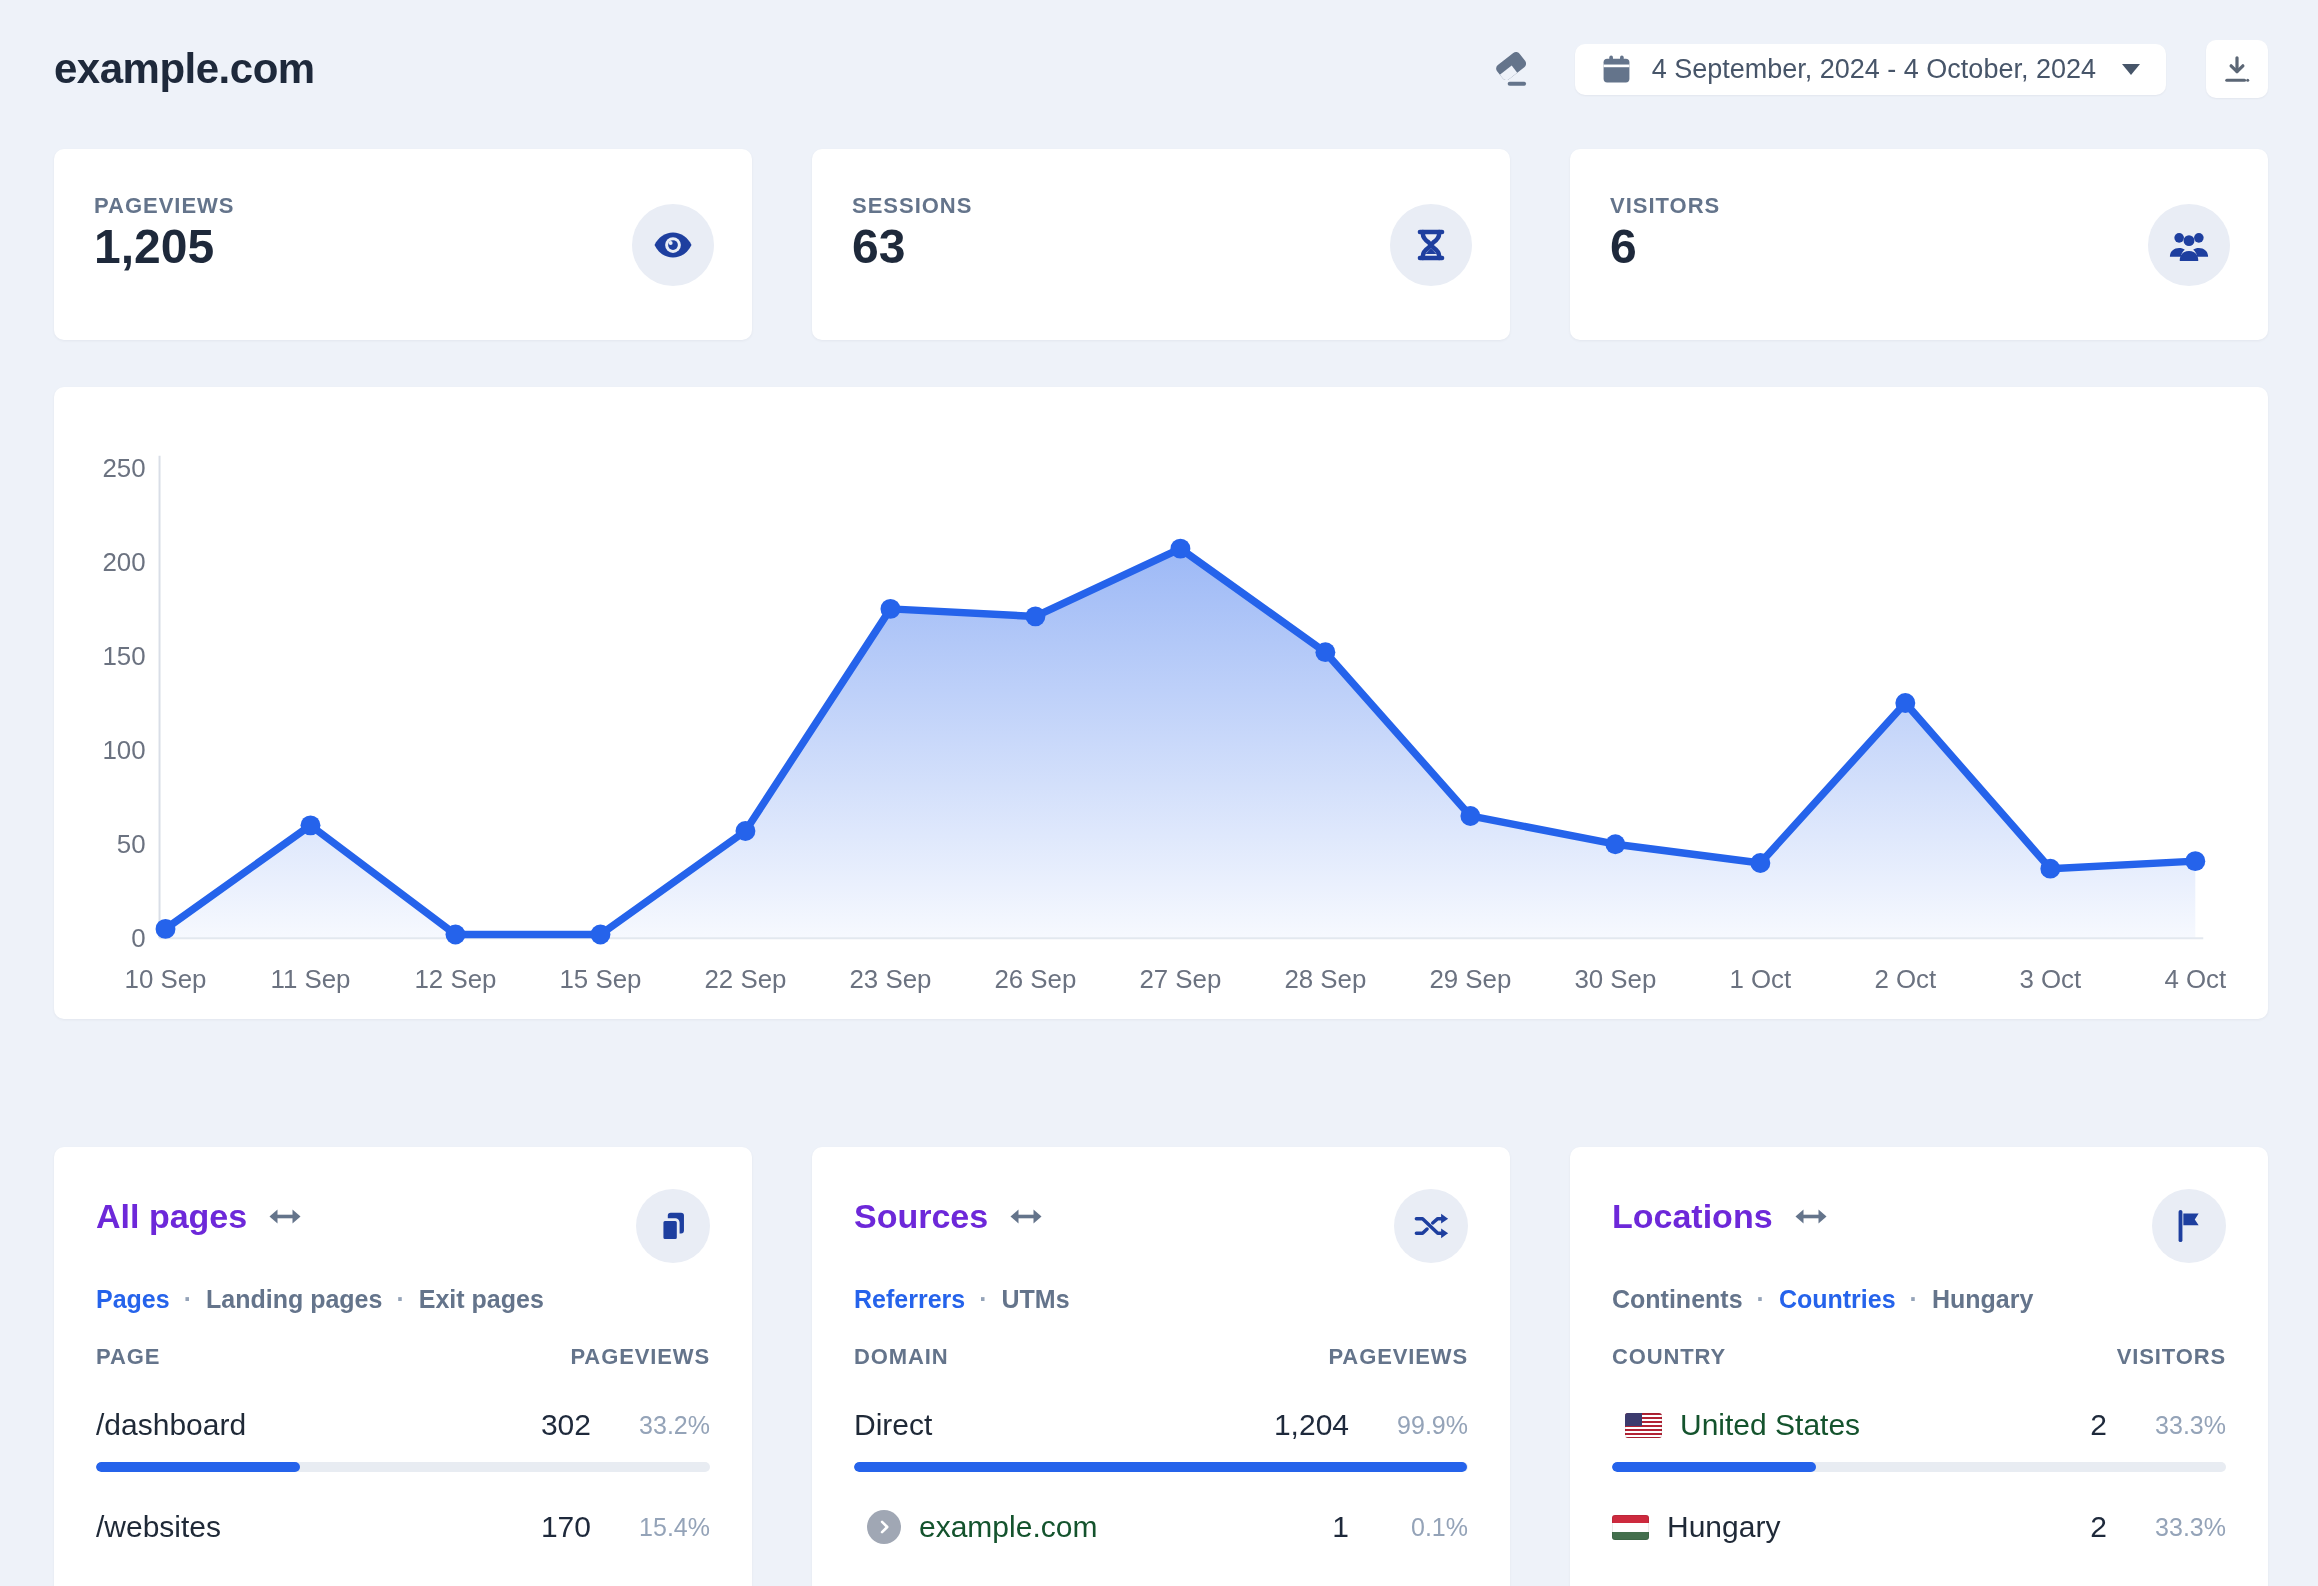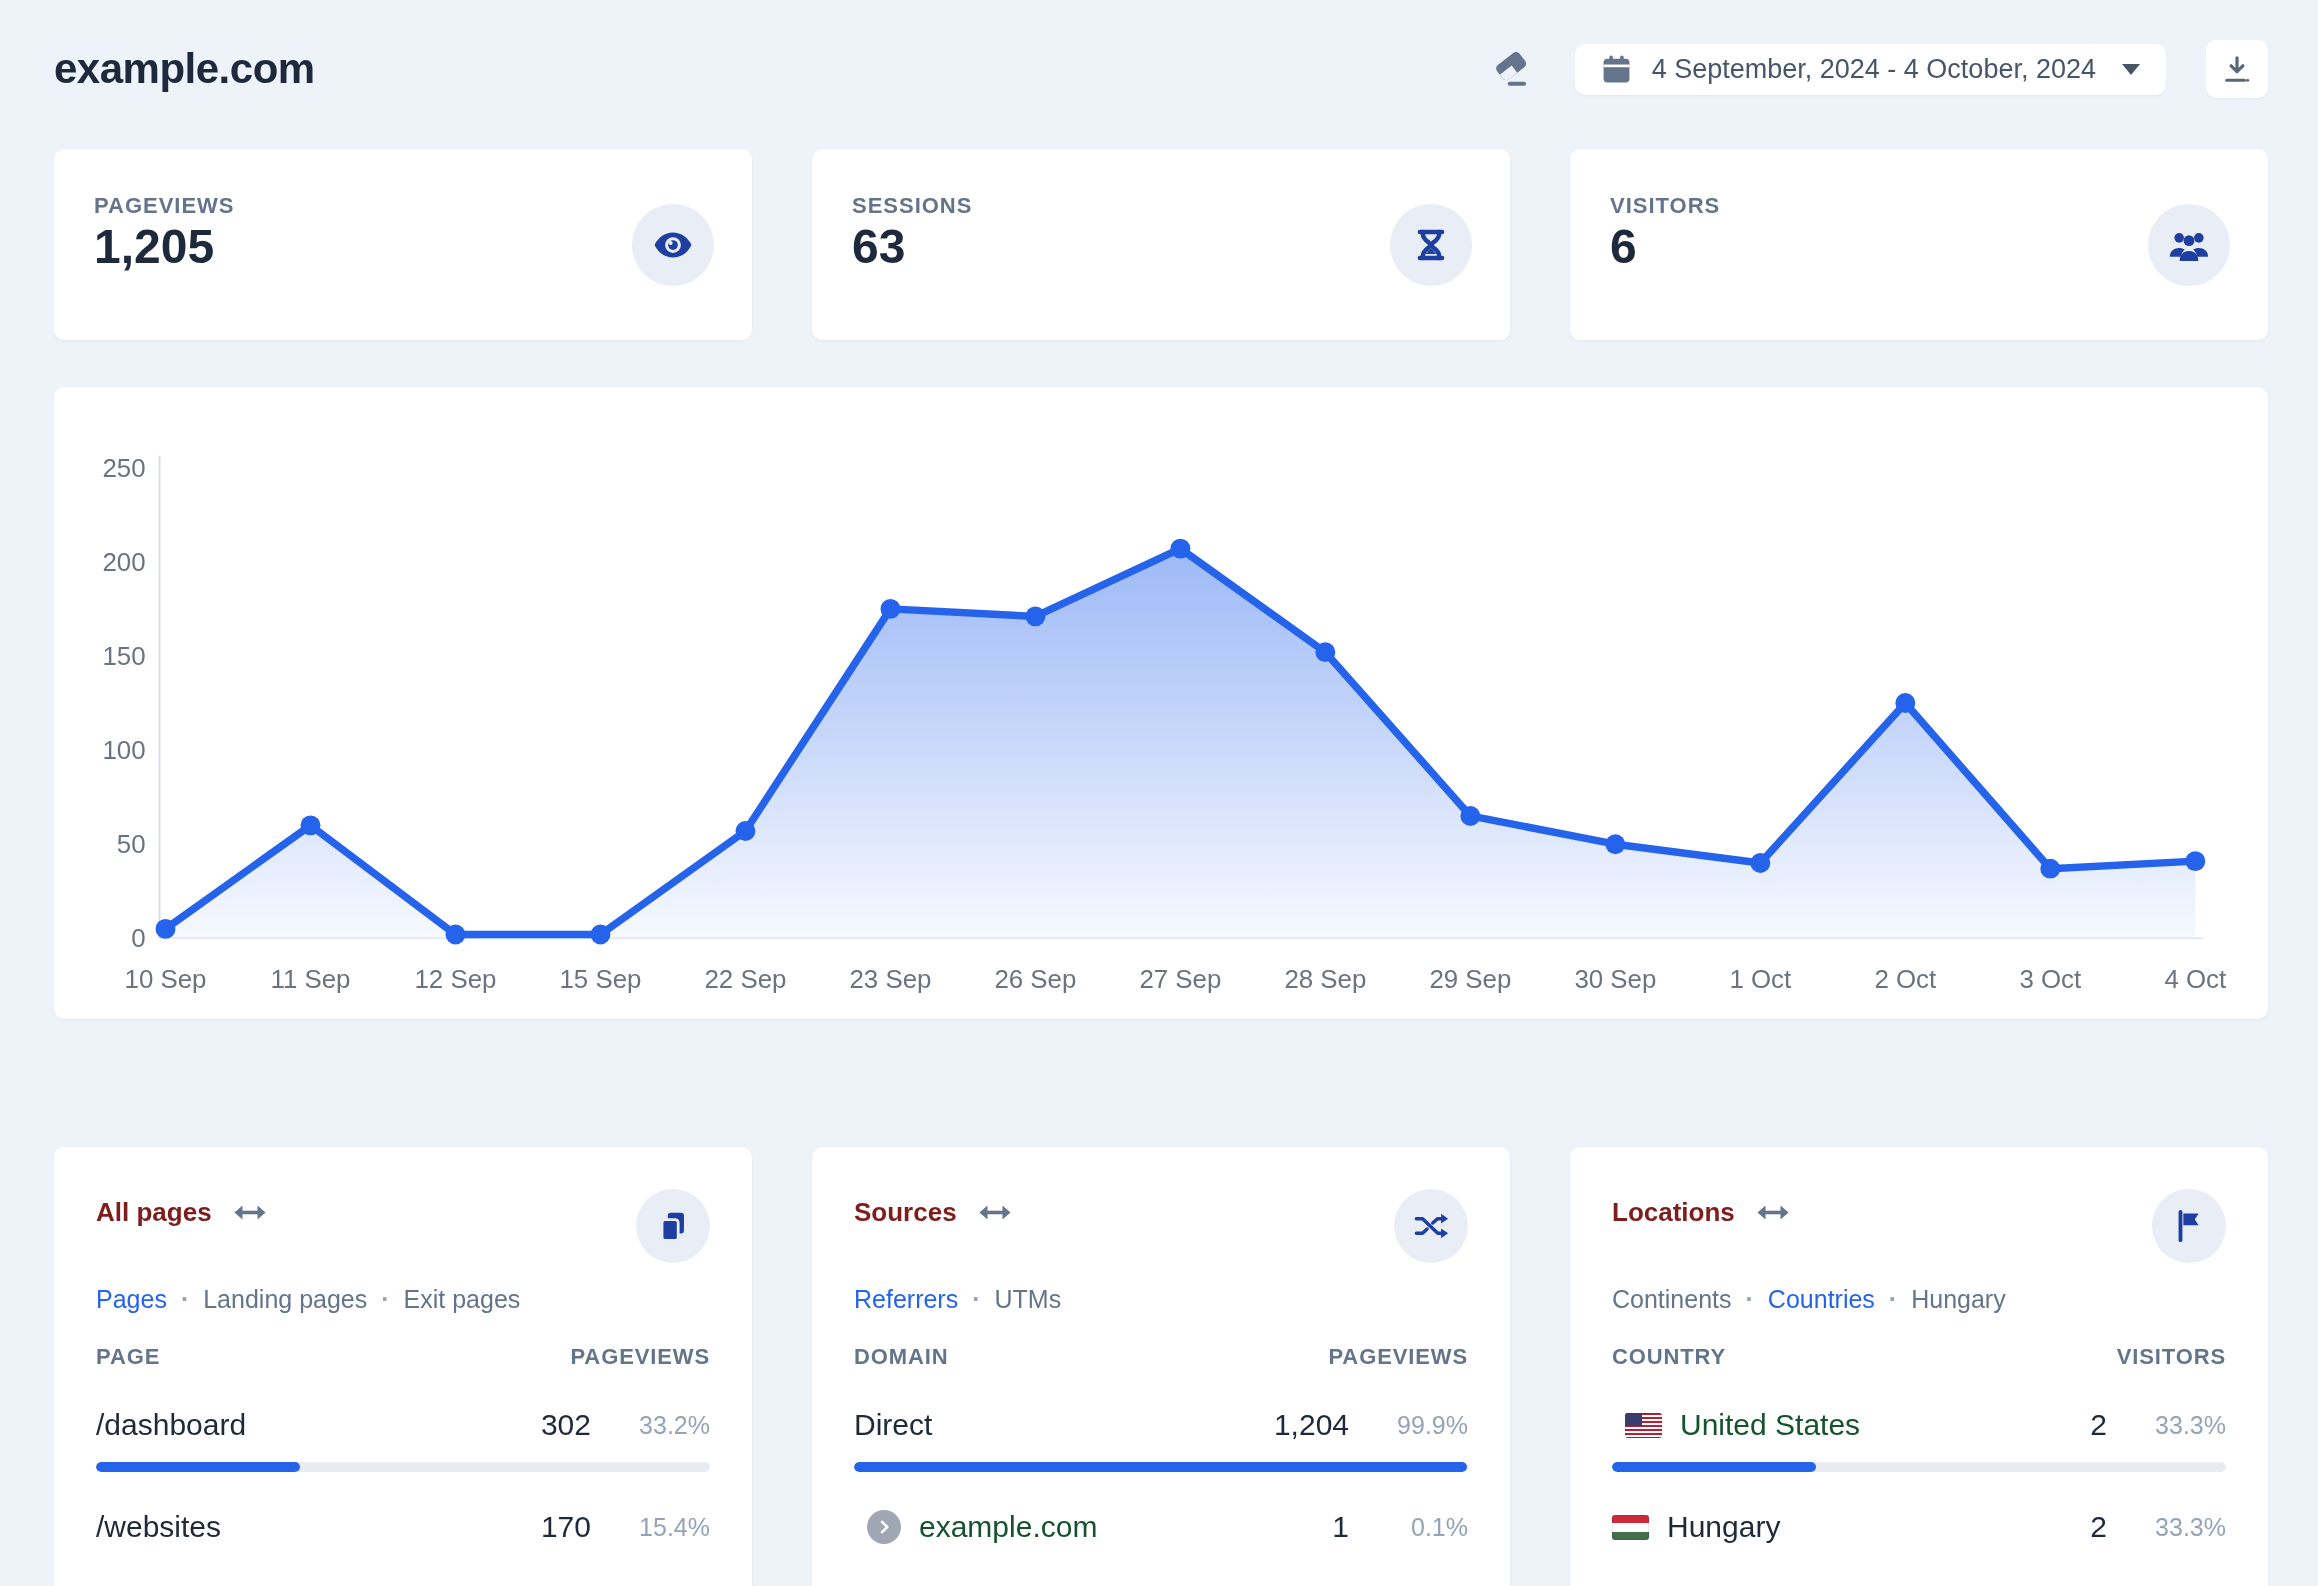--- a/index.html
+++ b/index.html
@@ -64,27 +64,27 @@
   .ytick, .xtick { font-size: 26px; fill: #6b7280; }
 
   
   .panels-row { display: flex; gap: 60px; margin: 128px 50px 0 54px; }
   .panel {
     flex: 1; background: #fff; border-radius: 10px; height: 557px;
     padding: 42px 42px; box-shadow: 0 1px 3px rgba(15,23,42,.05);
   }
   .panel-head { display: flex; align-items: flex-start; justify-content: space-between; }
   .panel-title-wrap { display: flex; align-items: center; gap: 20px; margin-top: 8px; }
-  .panel-title { font-size: 26px; font-weight: 600; color: #7f1d1d; }
+  .panel-title { font-size: 34px; font-weight: 600; color: #6d28d9; }
   .panel-action {
     width: 74px; height: 74px; border-radius: 50%; background: #e9edf5; border: none;
     display: flex; align-items: center; justify-content: center; cursor: pointer;
   }
   .tabs { display: flex; align-items: center; margin-top: 22px; }
-  .tab { font-size: 25px; font-weight: 400; color: #64748b; cursor: pointer; }
+  .tab { font-size: 25px; font-weight: 700; color: #64748b; cursor: pointer; }
   .tab.active { color: #2563eb; }
   .tab-dot { color: #94a3b8; font-weight: 700; font-size: 25px; margin: 0 14px; }
 
   .table-header { display: flex; justify-content: space-between; margin-top: 30px; }
   .th { font-size: 22px; font-weight: 700; color: #64748b; letter-spacing: .04em; }
 
   .row { margin-top: 38px; cursor: pointer; }
   .row-line { display: flex; align-items: center; }
   .row-name { font-size: 30px; color: #1f2937; display: flex; align-items: center; gap: 18px; }
   .row-name.link { color: #14532d; padding-left: 13px; }

